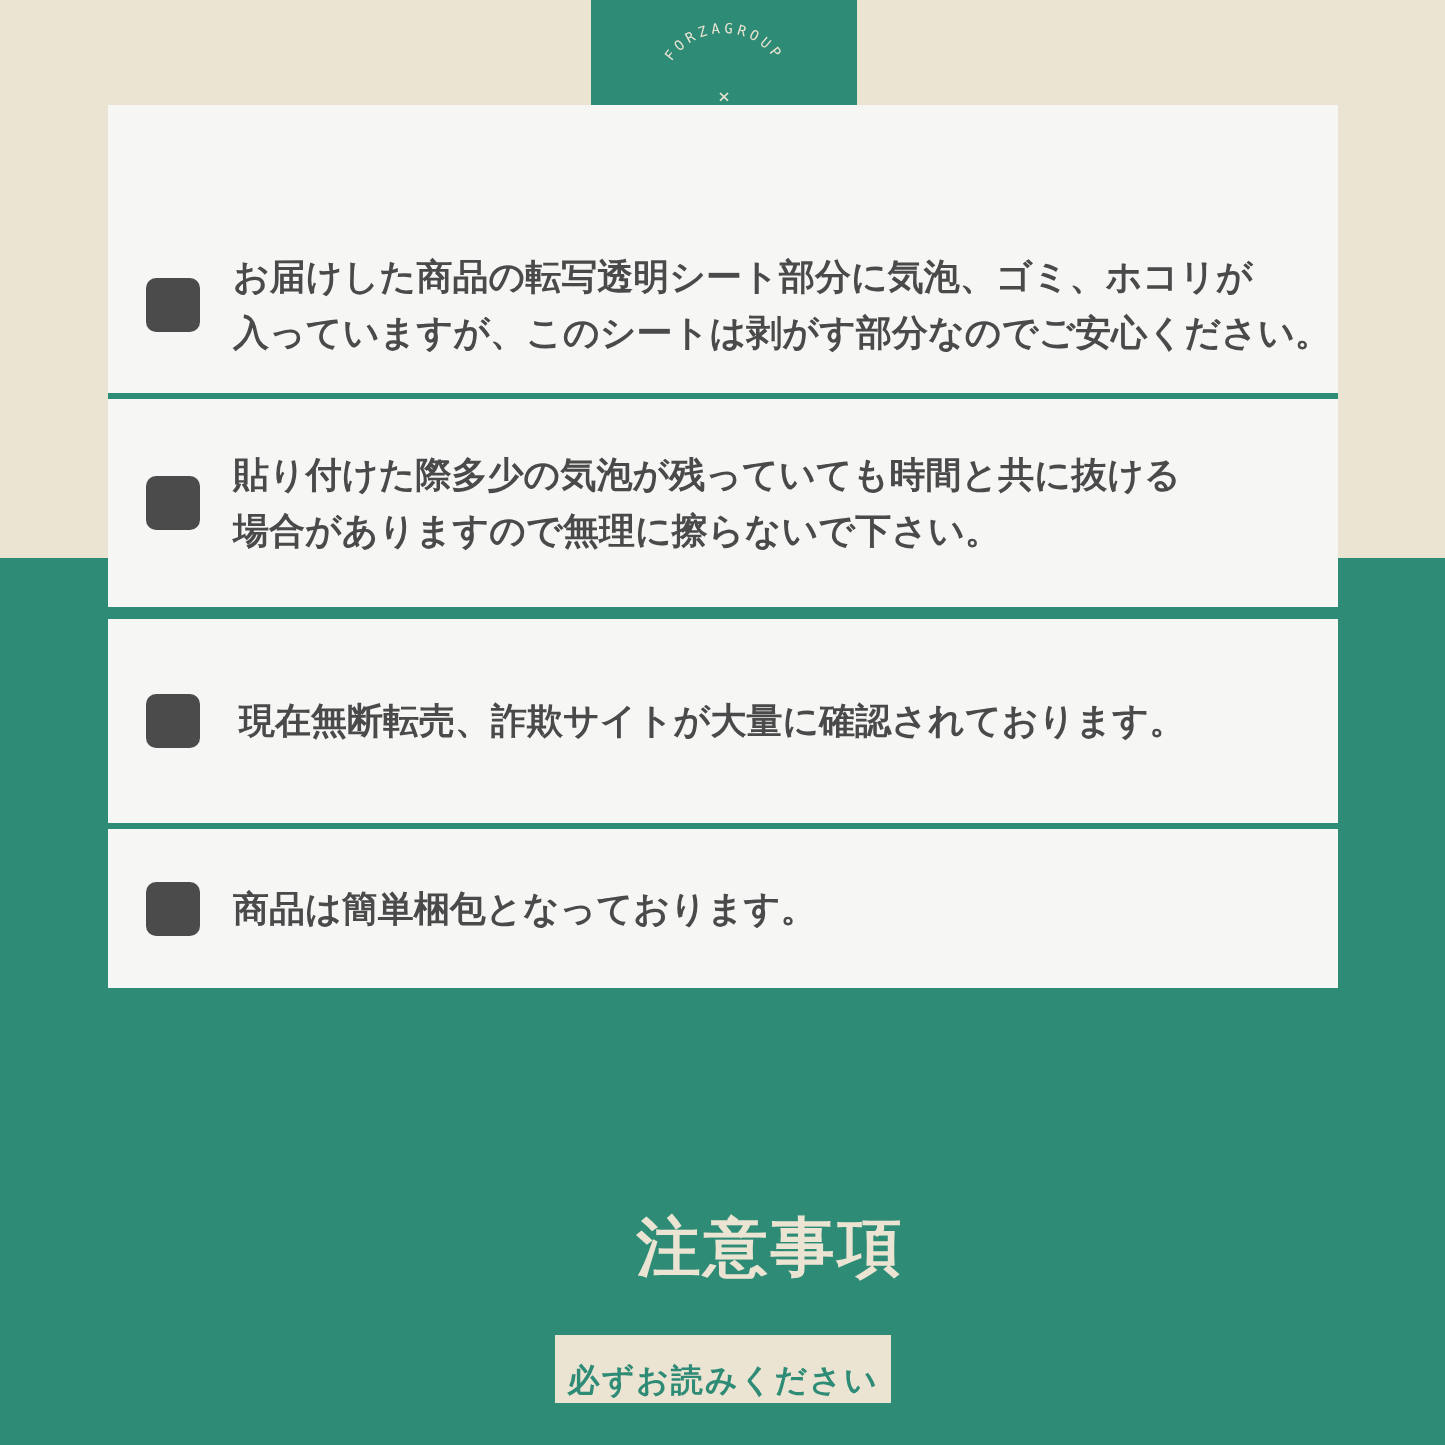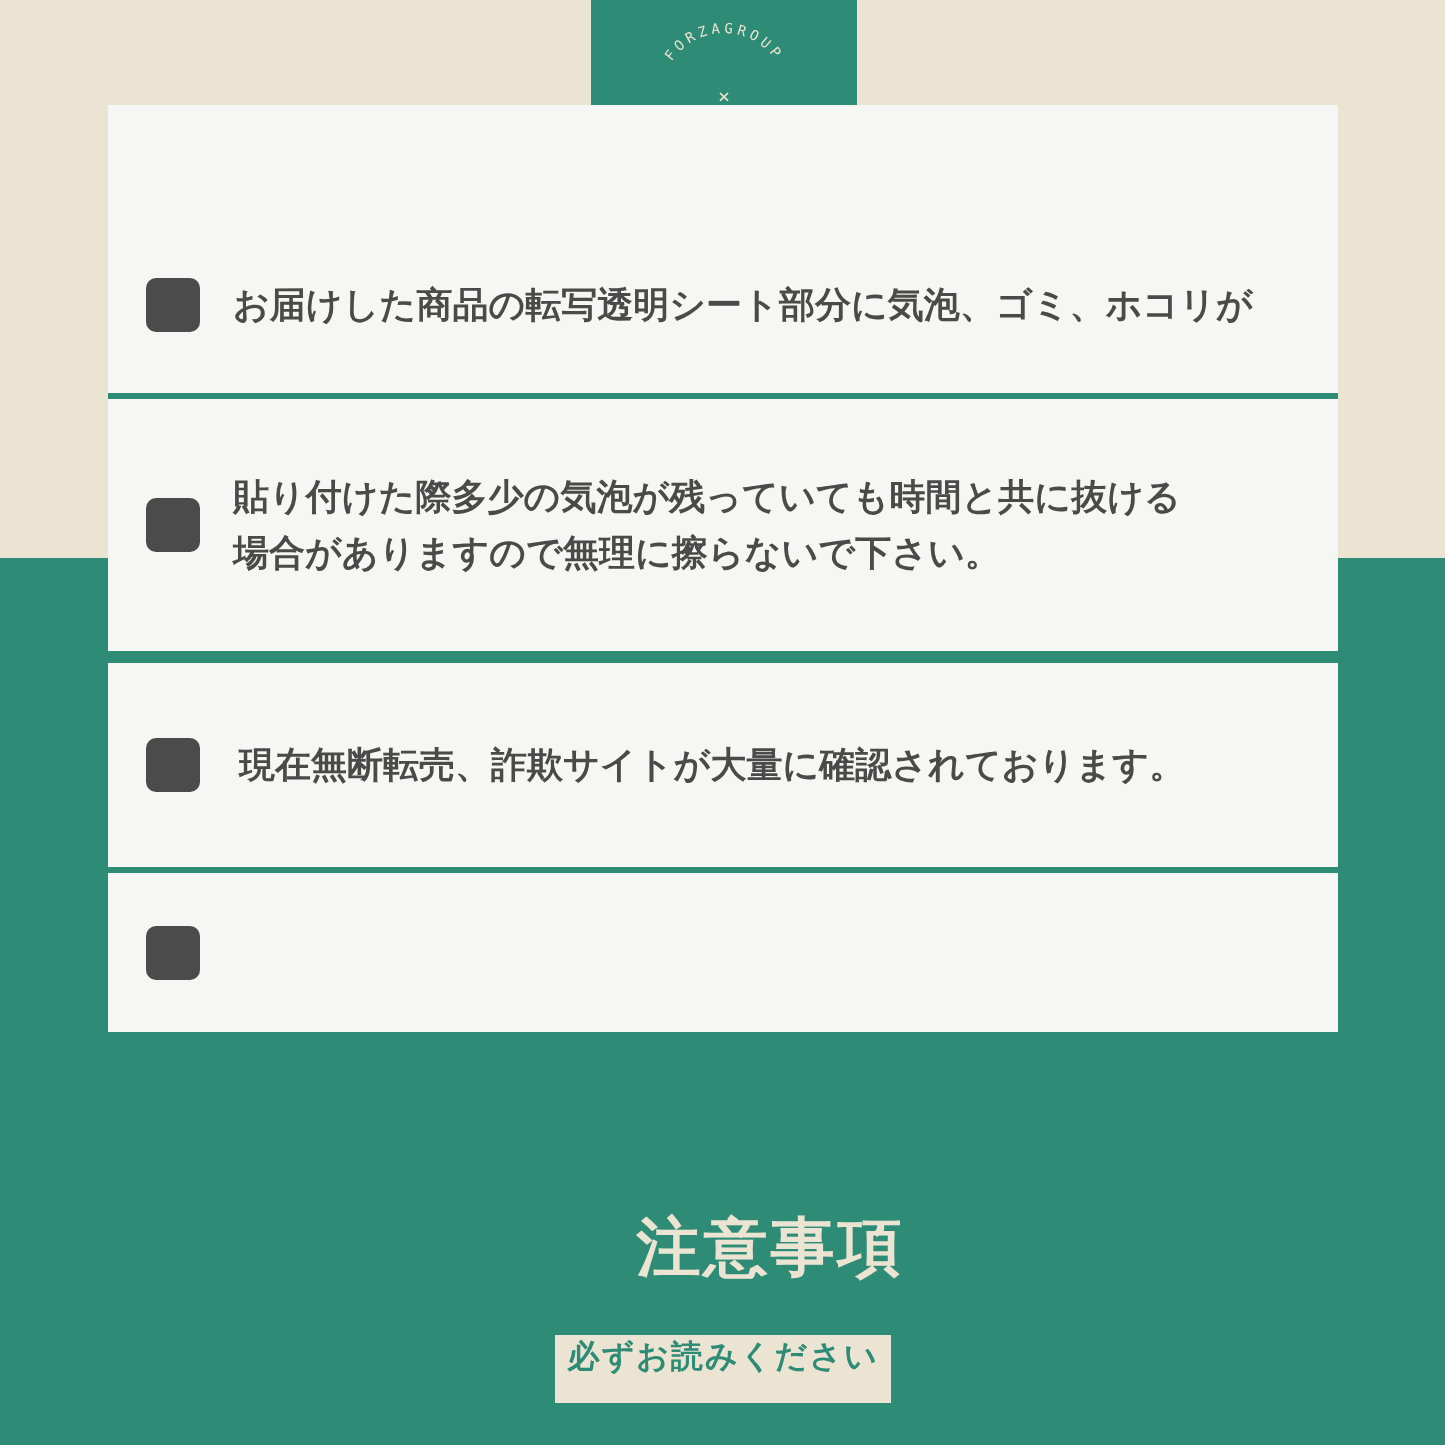--- a/index.html
+++ b/index.html
@@ -45,21 +45,21 @@
   }
   .bar {
     background: #f6f6f5;
     display: flex;
     align-items: center;
     padding-left: 38px;
     padding-right: 6px;
     box-sizing: border-box;
   }
   .bar-1 { height: 288px; padding-top: 112px; }
-  .bar-2 { height: 252px; }
+  .bar-2 { height: 208px; }
   .bar-3 { height: 205px; }
   .bar-4 { height: 204px; gap: 6px; }
   .bar-5 { height: 159px; }
   .sep { height: 6px; background: #2e8b75; }
   .checkbox {
     width: 54px;
     height: 54px;
     flex: 0 0 54px;
     background: #4b4b4b;
     border-radius: 10px;
@@ -86,21 +86,21 @@
     margin-left: 48px;
   }
   .read-box {
     position: absolute;
     top: 1335px;
     left: 555px;
     width: 336px;
     height: 68px;
     background: #ece4d2;
     display: flex;
-    align-items: flex-start;
+    align-items: flex-end;
     justify-content: center;
     box-sizing: border-box;
   }
   .read-box-label {
     color: #2e8b75;
     font-size: 32px;
     font-weight: bold;
     letter-spacing: 2px;
     white-space: nowrap;
   }
@@ -122,20 +122,21 @@
     <text x="133" y="103" text-anchor="middle" font-size="20">×</text>
   </svg>
 </div>
 
 <div class="panel">
 
   <div class="bar bar-1">
     <div class="checkbox"></div>
     <div class="notice-text">
       <div class="notice-line">お届けした商品の転写透明シート部分に気泡、ゴミ、ホコリが</div>
+      <div class="notice-line">入っていますが、このシートは剥がす部分なのでご安心ください。</div>
     </div>
   </div>
   <div class="sep"></div>
 
   <div class="bar bar-2">
     <div class="checkbox"></div>
     <div class="notice-text">
       <div class="notice-line">貼り付けた際多少の気泡が残っていても時間と共に抜ける</div>
       <div class="notice-line">場合がありますので無理に擦らないで下さい。</div>
     </div>
@@ -147,20 +148,23 @@
   <div class="bar bar-4">
     <div class="checkbox"></div>
     <div class="notice-text">
       <div class="notice-line">現在無断転売、詐欺サイトが大量に確認されております。</div>
     </div>
   </div>
   <div class="sep"></div>
 
   <div class="bar bar-5">
     <div class="checkbox"></div>
+    <div class="notice-text">
+      <div class="notice-line">商品は簡単梱包となっております。</div>
+    </div>
   </div>
 
 </div>
 
 <div class="footer-title">注意事項</div>
 
 <div class="read-box">
   <span class="read-box-label">必ずお読みください</span>
 </div>
 

